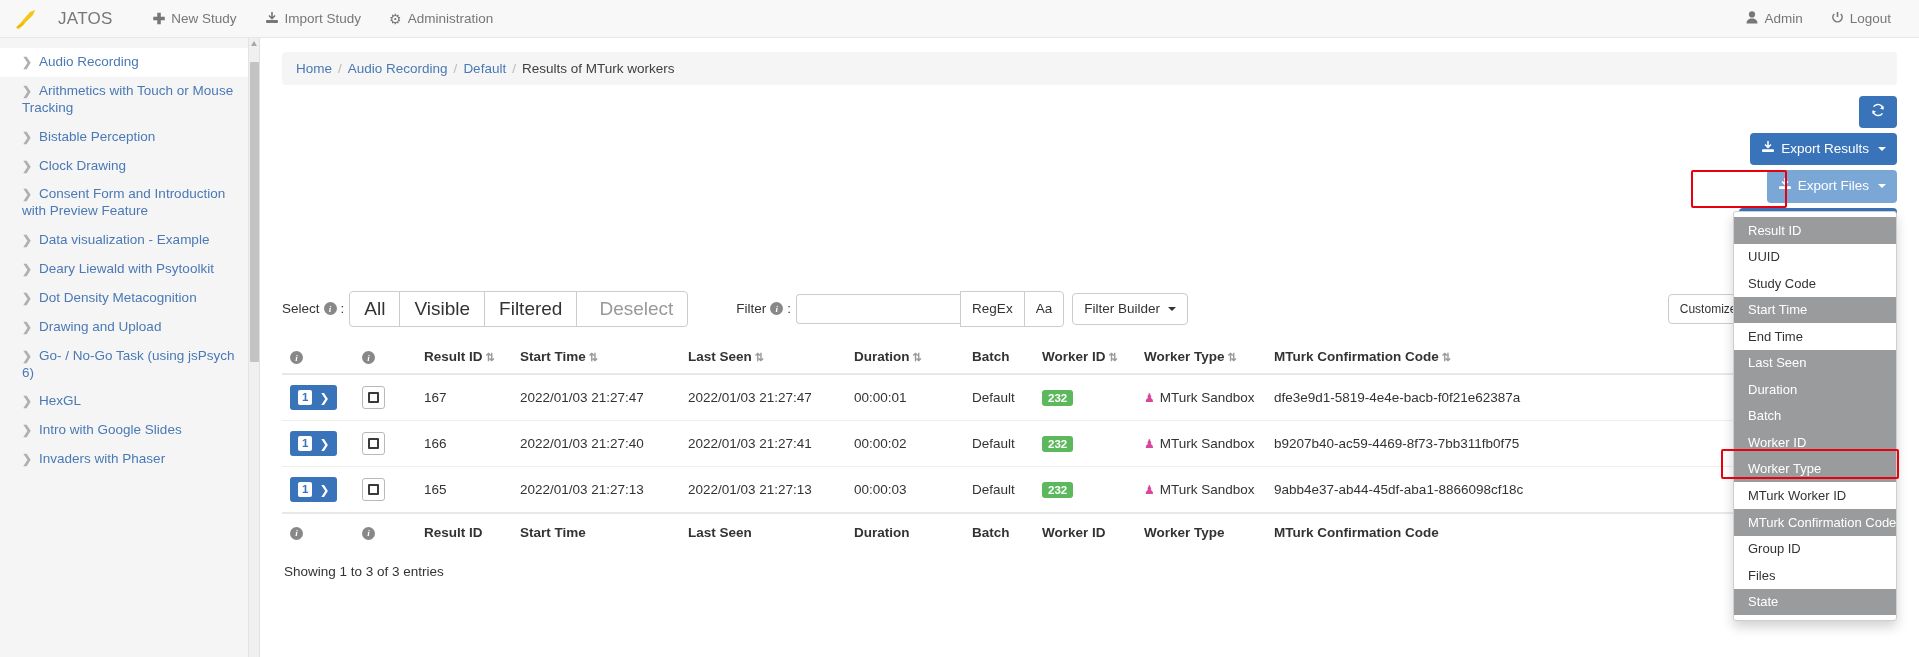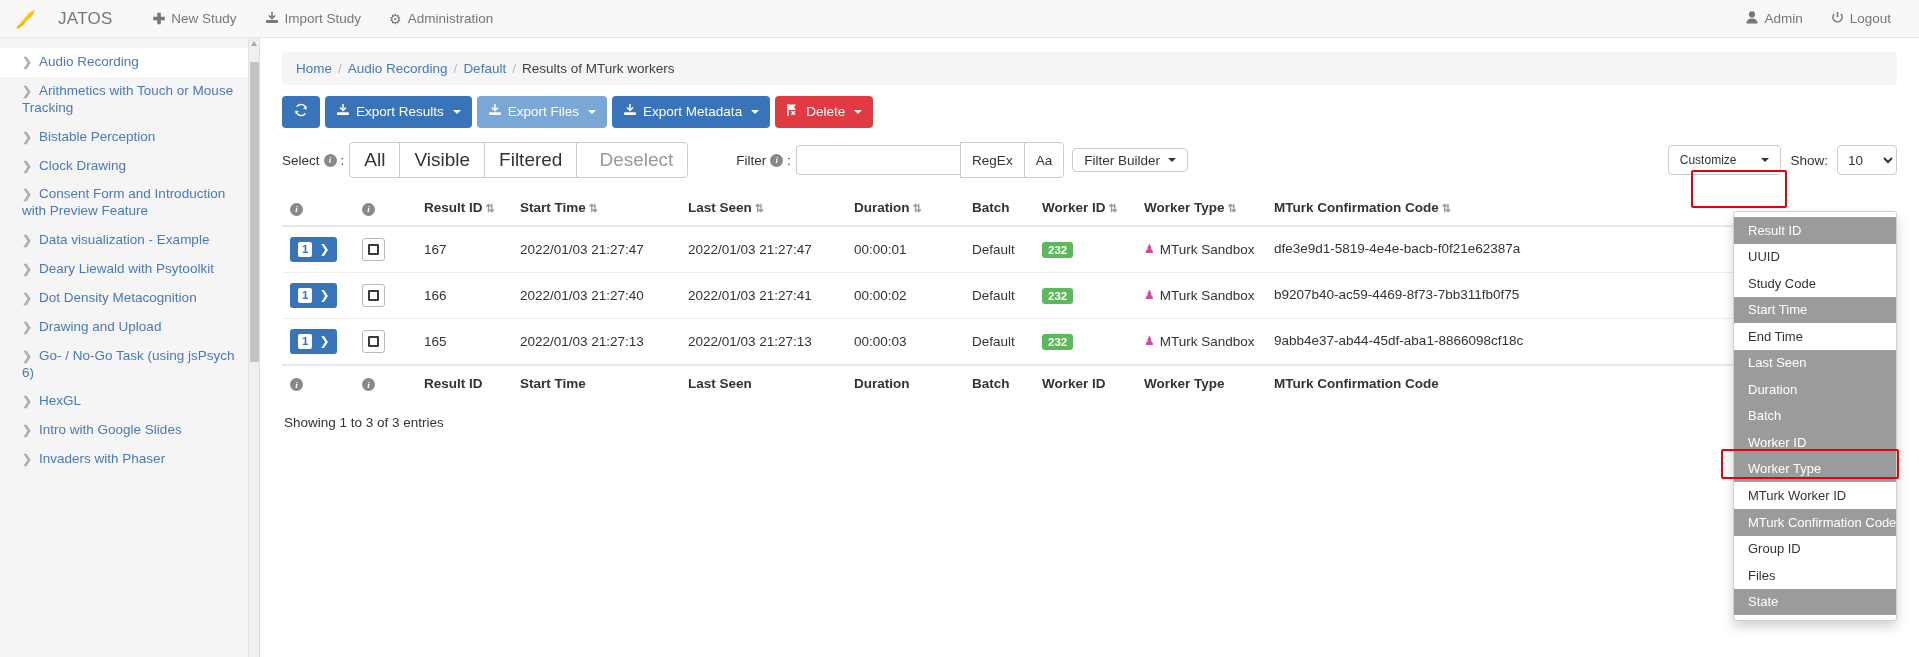--- a/index.html
+++ b/index.html
@@ -81,21 +81,21 @@
     background:#f5f5f5; border-radius:4px;
     padding:9px 14px; font-size:13.5px; color:#777;
     display:flex; gap:6px; align-items:center;
     margin-bottom:11px;
   }
   .breadcrumb a { color:#4a79b5; text-decoration:none; cursor:pointer; }
   .breadcrumb .sep { color:#bbb; }
   .breadcrumb .current { color:#404040; }
 
   
-  .toolbar { display:flex; gap:5px; align-items:flex-end; margin-bottom:14px; }
+  .toolbar { display:flex; gap:5px; align-items:flex-end; margin-bottom:14px;flex-direction:column; }
   .btn {
     border:none; border-radius:4px;
     font-size:13.5px; color:#fff;
     padding:7px 11px; cursor:pointer;
     display:inline-flex; align-items:center; gap:6px;
     font-family:"Liberation Sans", sans-serif;
     line-height:1.2;
   }
   .btn-blue { background:#3973b9; }
   .btn-blue-light { background:#7ba7d7; }
@@ -134,21 +134,21 @@
     outline:none; color:#333;
   }
   .fbtn {
     background:#fff; border:1px solid #ccc; color:#333;
     font-size:13.5px; padding:6px 11px; height:36px; cursor:pointer;
     font-family:"Liberation Sans", sans-serif; margin-left:-1px;
   }
   .fbtn.last { border-radius:0 4px 4px 0; }
   .fbuilder {
     background:#fff; border:1px solid #ccc; color:#333; border-radius:4px;
-    font-size:13.5px; padding:6px 11px; height:24px; cursor:pointer;
+    font-size:13.5px; padding:6px 11px; height:32px; cursor:pointer;
     margin-left:8px; font-family:"Liberation Sans", sans-serif;
     display:inline-flex; align-items:center; gap:5px;
   }
 
   .right-controls {
     margin-left:auto; display:flex; align-items:center; gap:9px;
     position:relative;
   }
   .customize-btn {
     background:#fff; border:1px solid #ccc; color:#333; border-radius:4px;

